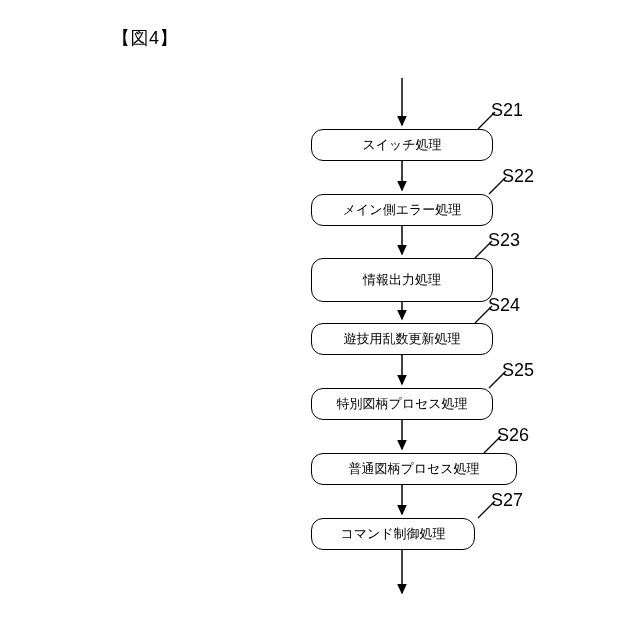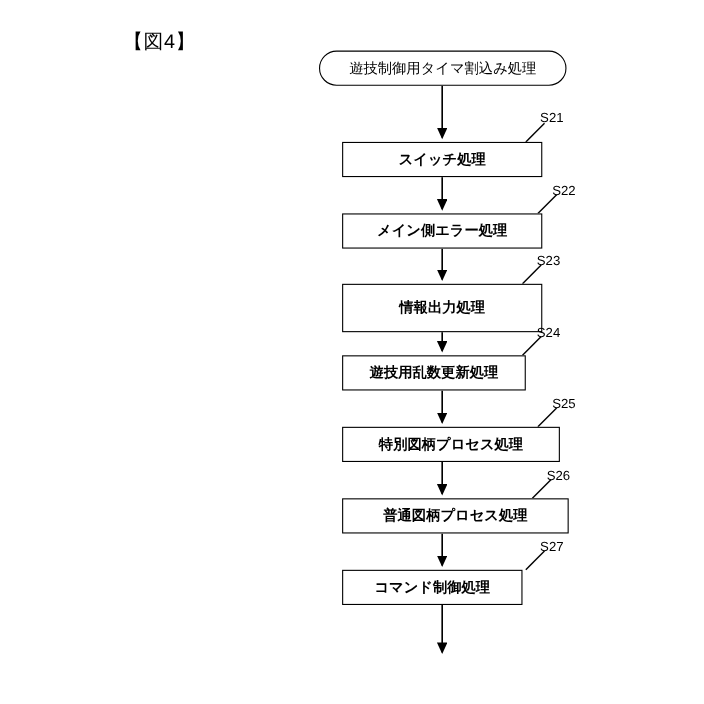--- a/index.html
+++ b/index.html
@@ -38,26 +38,25 @@
     display: flex;
     align-items: center;
     justify-content: center;
     font-size: 13px;
     white-space: nowrap;
   }
   .node.terminal {
     border-radius: 22px;
   }
   .node.process {
-    border-radius: 0;
-    font-weight: bold;
+    border-radius: 12px;
   }
   .step-label {
     position: absolute;
-    font-size: 12px;
+    font-size: 18px;
     white-space: nowrap;
   }
   svg.lines {
     position: absolute;
     left: 0;
     top: 0;
     width: 640px;
     height: 640px;
     pointer-events: none;
   }
@@ -88,36 +87,33 @@
       <path d="M478 129 L495 112"></path>
       <path d="M489 194 L506 177"></path>
       <path d="M475 258 L492 241"></path>
       <path d="M475 323 L492 306"></path>
       <path d="M489 388 L506 371"></path>
       <path d="M484 453 L501 436"></path>
       <path d="M478 518 L495 501"></path>
     </g>
   </svg>
 
-  <div class="node terminal" style="left:290px;top:46px;width:225px;height:32px;">
-    <span>遊技制御用タイマ割込み処理</span>
-  </div>
   <div class="node process" style="left:311px;top:129px;width:182px;height:32px;">
     <span>スイッチ処理</span>
   </div>
   <div class="node process" style="left:311px;top:194px;width:182px;height:32px;text-align:center;">
     <span>メイン側エラー処理</span>
   </div>
   <div class="node process" style="left:311px;top:258px;width:182px;height:44px;">
     <span>情報出力処理</span>
   </div>
-  <div class="node process" style="left:311px;top:323px;width:167px;height:32px;">
+  <div class="node process" style="left:311px;top:323px;width:182px;height:32px;">
     <span>遊技用乱数更新処理</span>
   </div>
-  <div class="node process" style="left:311px;top:388px;width:198px;height:32px;">
+  <div class="node process" style="left:311px;top:388px;width:182px;height:32px;">
     <span>特別図柄プロセス処理</span>
   </div>
   <div class="node process" style="left:311px;top:453px;width:206px;height:32px;">
     <span>普通図柄プロセス処理</span>
   </div>
   <div class="node process" style="left:311px;top:518px;width:164px;height:32px;">
     <span>コマンド制御処理</span>
   </div>
 
   <div class="step-label" style="left:491px;top:100px;">S21</div>

